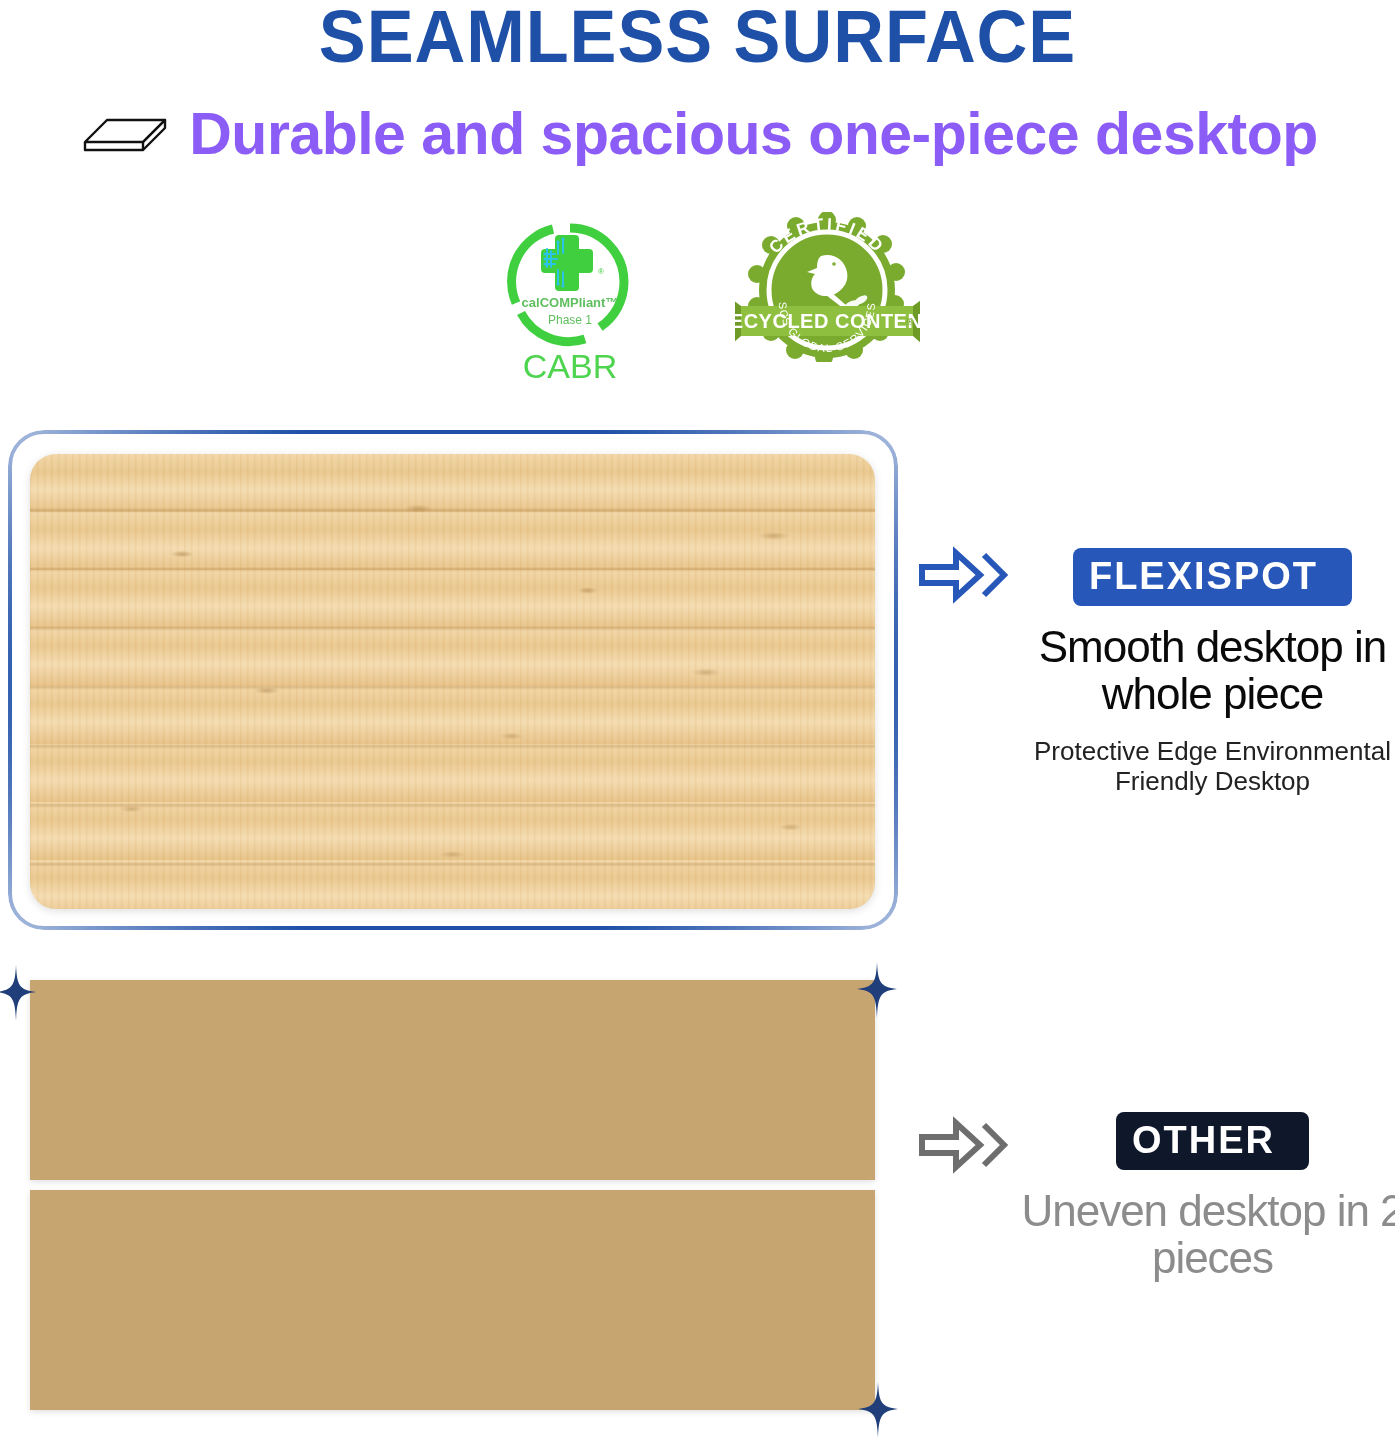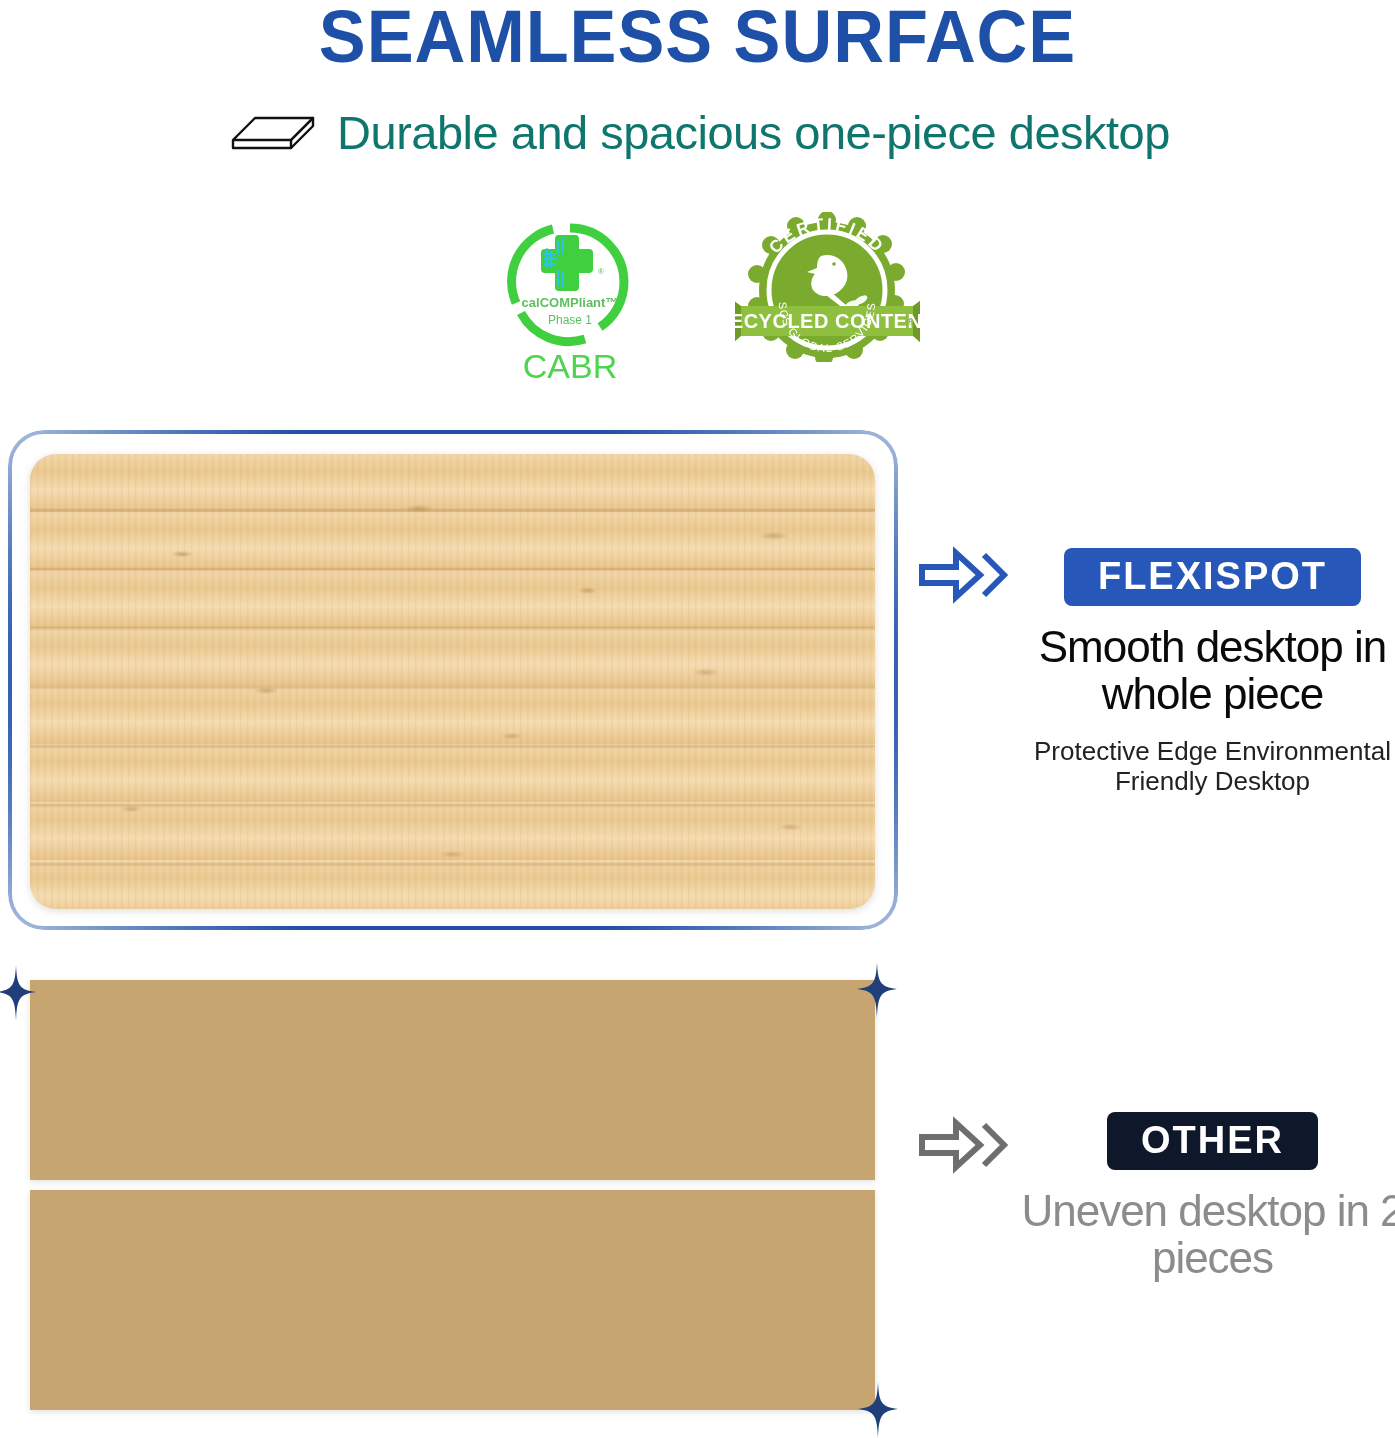--- a/index.html
+++ b/index.html
@@ -38,23 +38,23 @@
     left: 0;
     top: 100px;
     width: 1395px;
     display: flex;
     align-items: center;
     justify-content: center;
     gap: 16px;
   }
   #slab-icon { width: 96px; height: 64px; flex: 0 0 auto; }
   #subtitle-text {
-    font-size: 47px;
-    color: #0f766e;
-    font-weight: 400;
+    font-size: 59px;
+    color: #8b5cf6;
+    font-weight: 700;
     letter-spacing: -0.5px;
     white-space: nowrap;
   }
 
   
   #cert-row {
     position: absolute;
     left: 0;
     top: 212px;
     width: 1395px;
@@ -137,21 +137,21 @@
     left: 1020px;
     width: 385px;
     text-align: center;
   }
   #flexispot-col { top: 548px; }
   #other-col     { top: 1112px; }
 
   .brand-badge {
     display: inline-block;
     border-radius: 8px;
-    padding: 9px 34px 11px 34px;
+    padding: 9px 34px 11px 16px;
     color: #ffffff;
     font-weight: bold;
     font-size: 38px;
     letter-spacing: 2px;
     line-height: 1;
   }
   #flexispot-badge { background: #2757B8; }
   #other-badge     { background: #0f172a; }
 
   .head-line {

